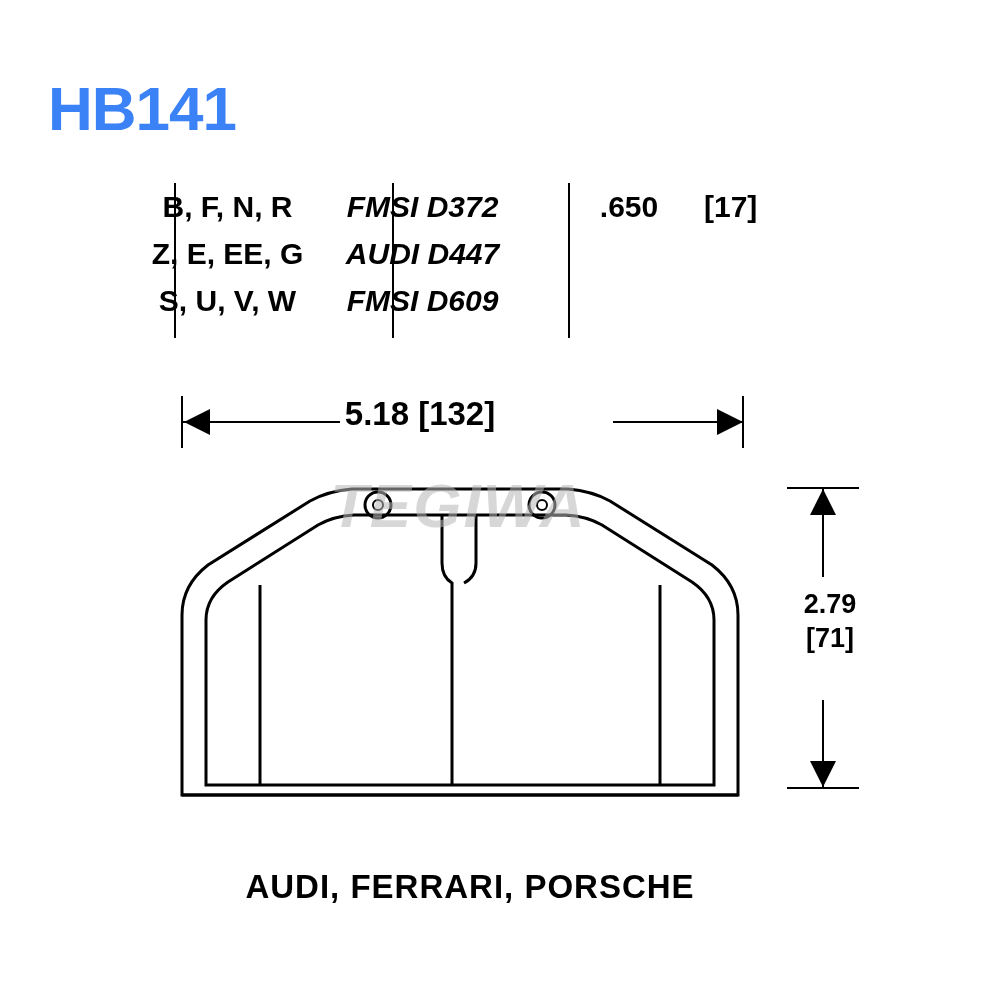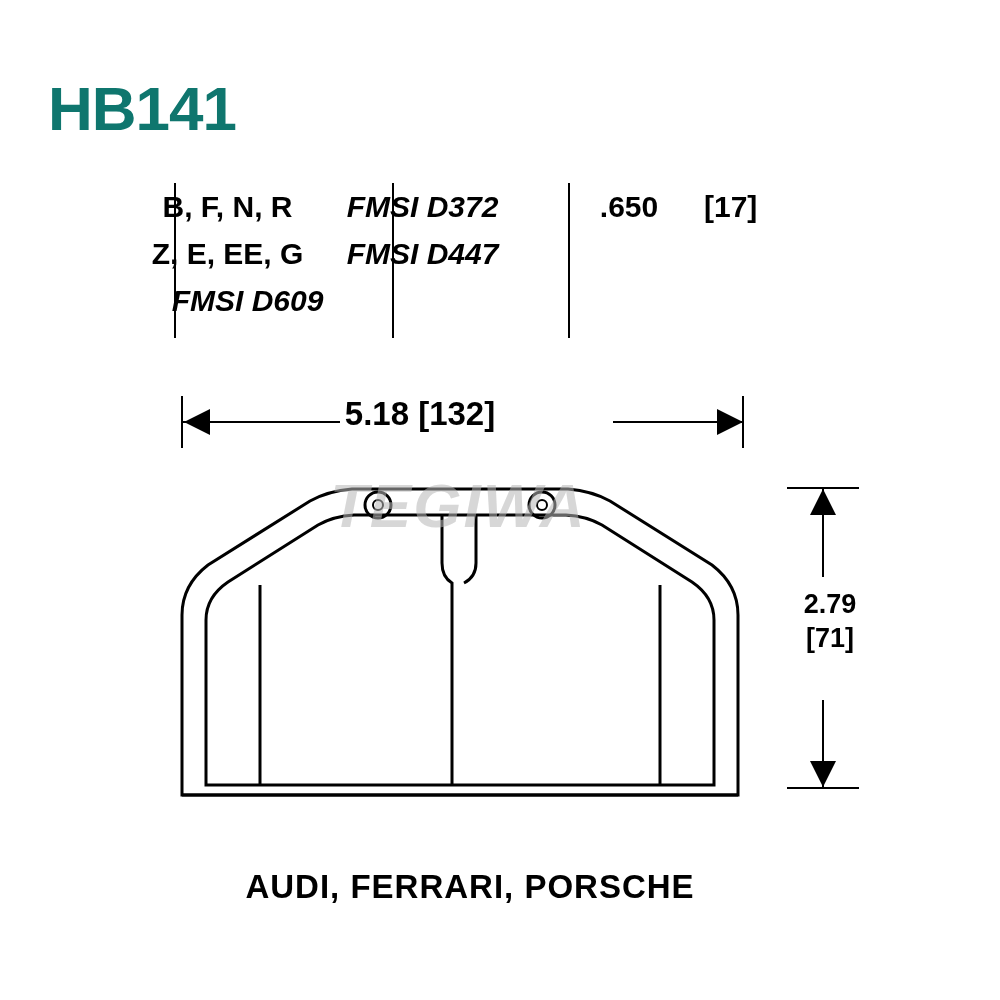--- a/index.html
+++ b/index.html
@@ -21,21 +21,21 @@
 
   
   .part-number {
     position: absolute;
     left: 48px;
     top: 78px;
     font-size: 62px;
     font-weight: bold;
     letter-spacing: -1px;
     line-height: 1;
-    color: #0f766e;
+    color: #3b82f6;
   }
 
   
   .spec-table {
     position: absolute;
     left: 140px;
     top: 183px;
     width: 740px;
     height: 155px;
   }
@@ -195,24 +195,25 @@
 
   <div class="spec-table">
     <div class="spec-row">
       <div class="cell cell-compounds">B, F, N, R</div>
       <div class="cell cell-fmsi">FMSI D372</div>
       <div class="cell cell-thick">.650</div>
       <div class="cell cell-thick2">[17]</div>
     </div>
     <div class="spec-row">
       <div class="cell cell-compounds">Z, E, EE, G</div>
-      <div class="cell cell-fmsi">FMSI D447</div>
+      <div class="cell cell-fmsi">AUDI D447</div>
       <div class="cell cell-thick2"></div>
     </div>
     <div class="spec-row">
+      <div class="cell cell-compounds">S, U, V, W</div>
       <div class="cell cell-fmsi">FMSI D609</div>
       <div class="cell cell-thick"></div>
       <div class="cell cell-thick2"></div>
     </div>
   </div>
 
   <div class="dim-width-label">5.18 [132]</div>
   <div class="tick-v t-left"></div>
   <div class="tick-v t-right"></div>
   <div class="dim-line-h left"></div>

